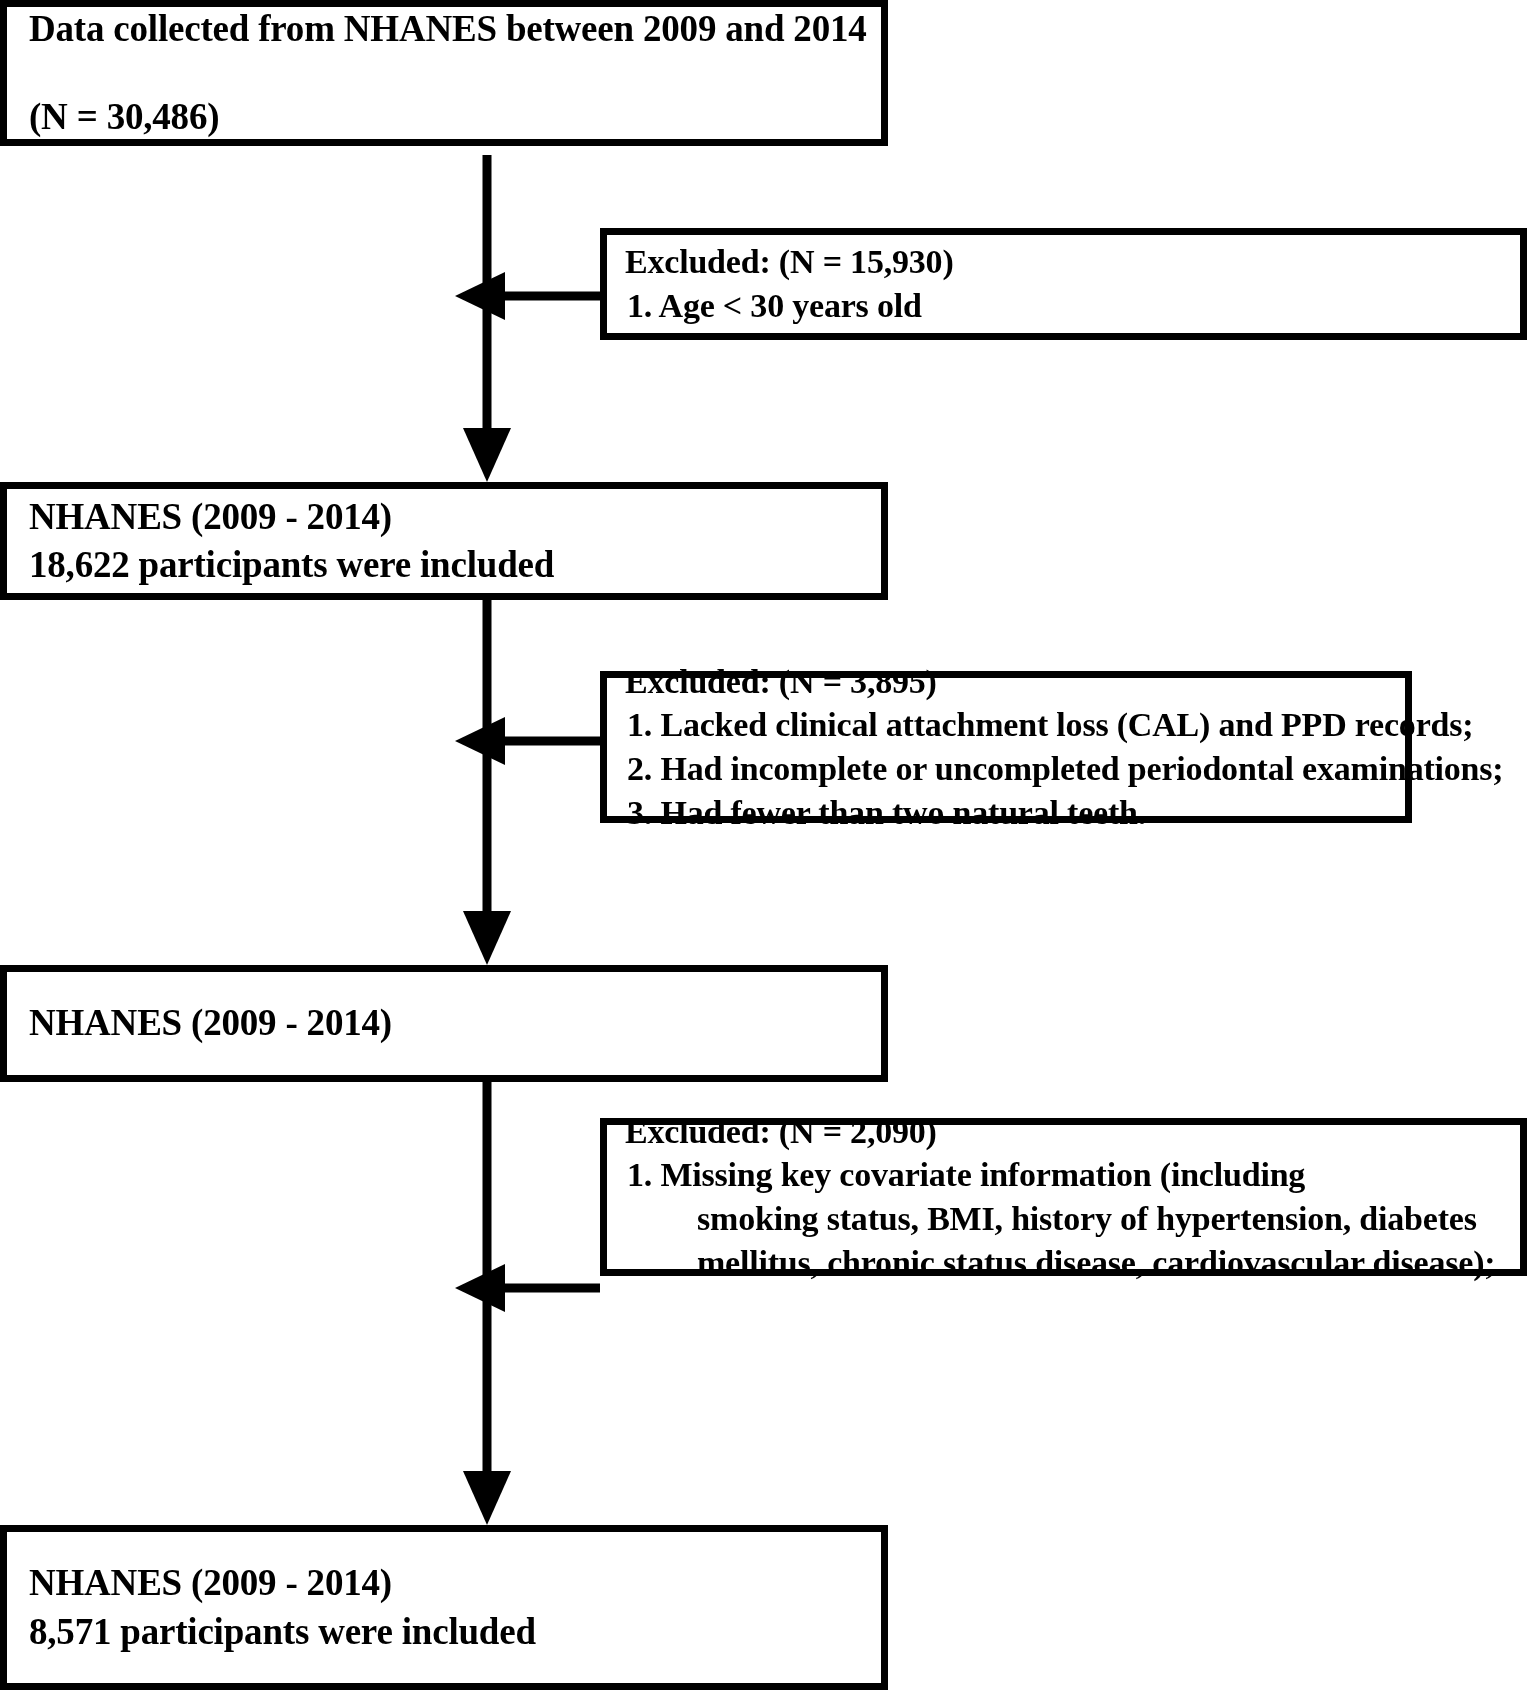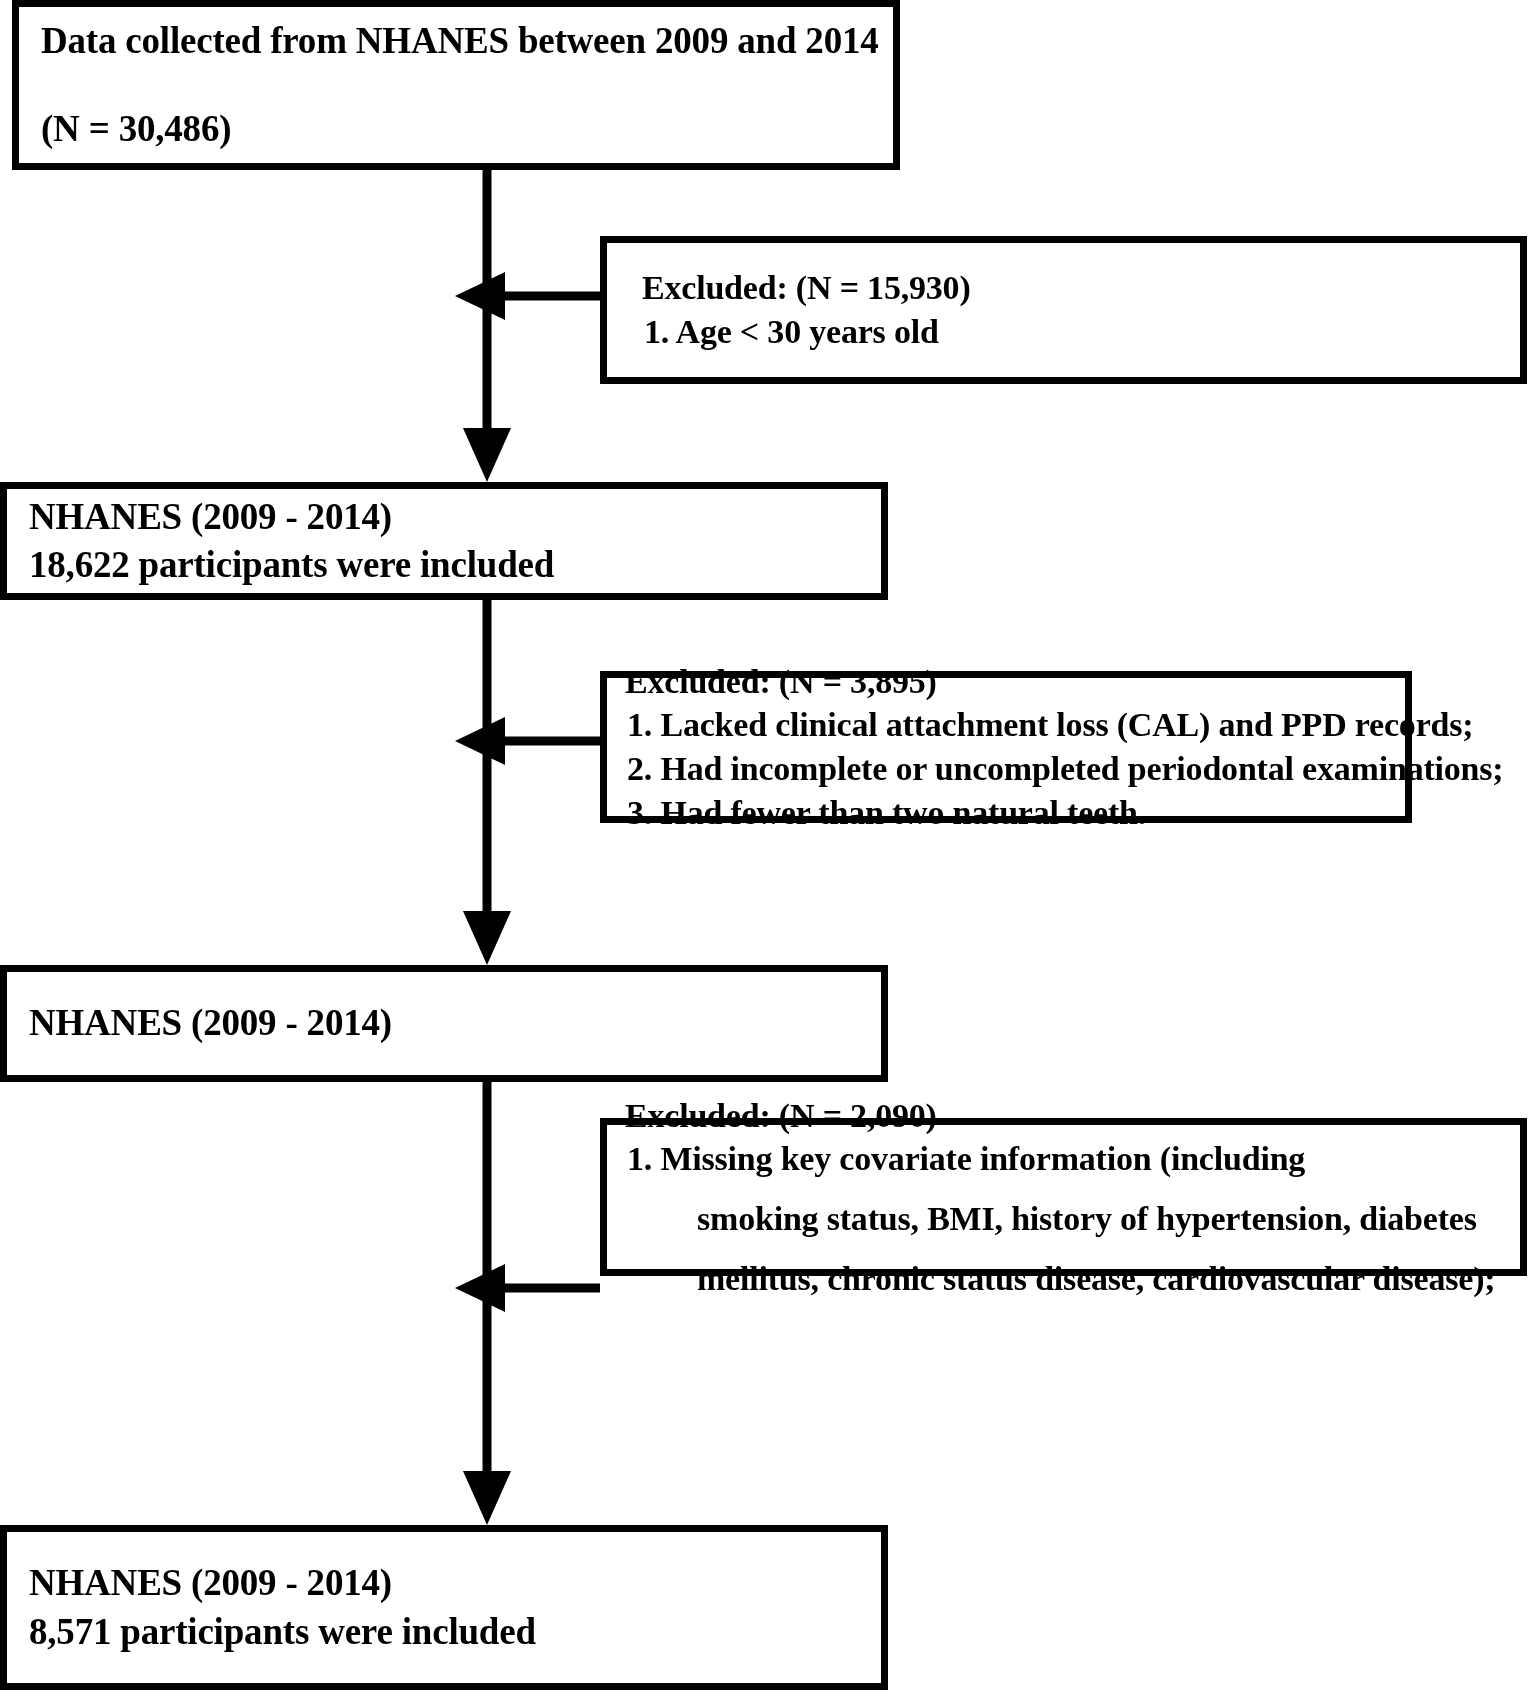--- a/index.html
+++ b/index.html
@@ -37,21 +37,21 @@
     line-height: 1.30;
     letter-spacing: -0.2px;
     white-space: pre;
   }
 
   .main-box .node-line { padding-left: 22px; }
 
   .excl-box { border-width: 7px; }
   .excl-box .node-line { padding-left: 18px; font-size: 34px; line-height: 1.28; }
   .excl-box .node-line.item { padding-left: 44px; text-indent: -24px; }
-  .excl-box .node-line.cont { padding-left: 90px; margin-top: 16px; }
+  .excl-box .node-line.cont { padding-left: 90px; }
 
   svg.connectors {
     position: absolute;
     left: 0; top: 0;
     width: 1535px;
     height: 1697px;
     pointer-events: none;
   }
 </style>
 </head>
@@ -73,26 +73,26 @@
     <line x1="600" y1="741" x2="497" y2="741" stroke="#000" stroke-width="9"></line>
     <polygon points="455,741 505,717 505,765" fill="#000"></polygon>
 
     <line x1="487" y1="1082" x2="487" y2="1495" stroke="#000" stroke-width="9"></line>
     <polygon points="487,1525 463,1471 511,1471" fill="#000"></polygon>
 
     <line x1="600" y1="1288" x2="497" y2="1288" stroke="#000" stroke-width="9"></line>
     <polygon points="455,1288 505,1264 505,1312" fill="#000"></polygon>
   </svg>
 
-  <div class="node-box main-box" style="left:12px; top:0px; width:888px; height:170px;gap:40px;">
+  <div class="node-box main-box" style="left:0px; top:0px; width:888px; height:146px;gap:40px;">
     <div class="node-line">Data collected from NHANES between 2009 and 2014</div>
     <div class="node-line">(N = 30,486)</div>
   </div>
 
-  <div class="node-box excl-box" style="left:600px; top:236px; width:927px; height:148px;padding-left:17px;">
+  <div class="node-box excl-box" style="left:600px; top:228px; width:927px; height:112px;">
     <div class="node-line">Excluded: (N = 15,930)</div>
     <div class="node-line item">1. Age &lt; 30 years old</div>
   </div>
 
   <div class="node-box main-box" style="left:0px; top:482px; width:888px; height:118px;">
     <div class="node-line">NHANES (2009 - 2014)</div>
     <div class="node-line">18,622 participants were included</div>
   </div>
 
   <div class="node-box excl-box" style="left:600px; top:671px; width:812px; height:152px;">

